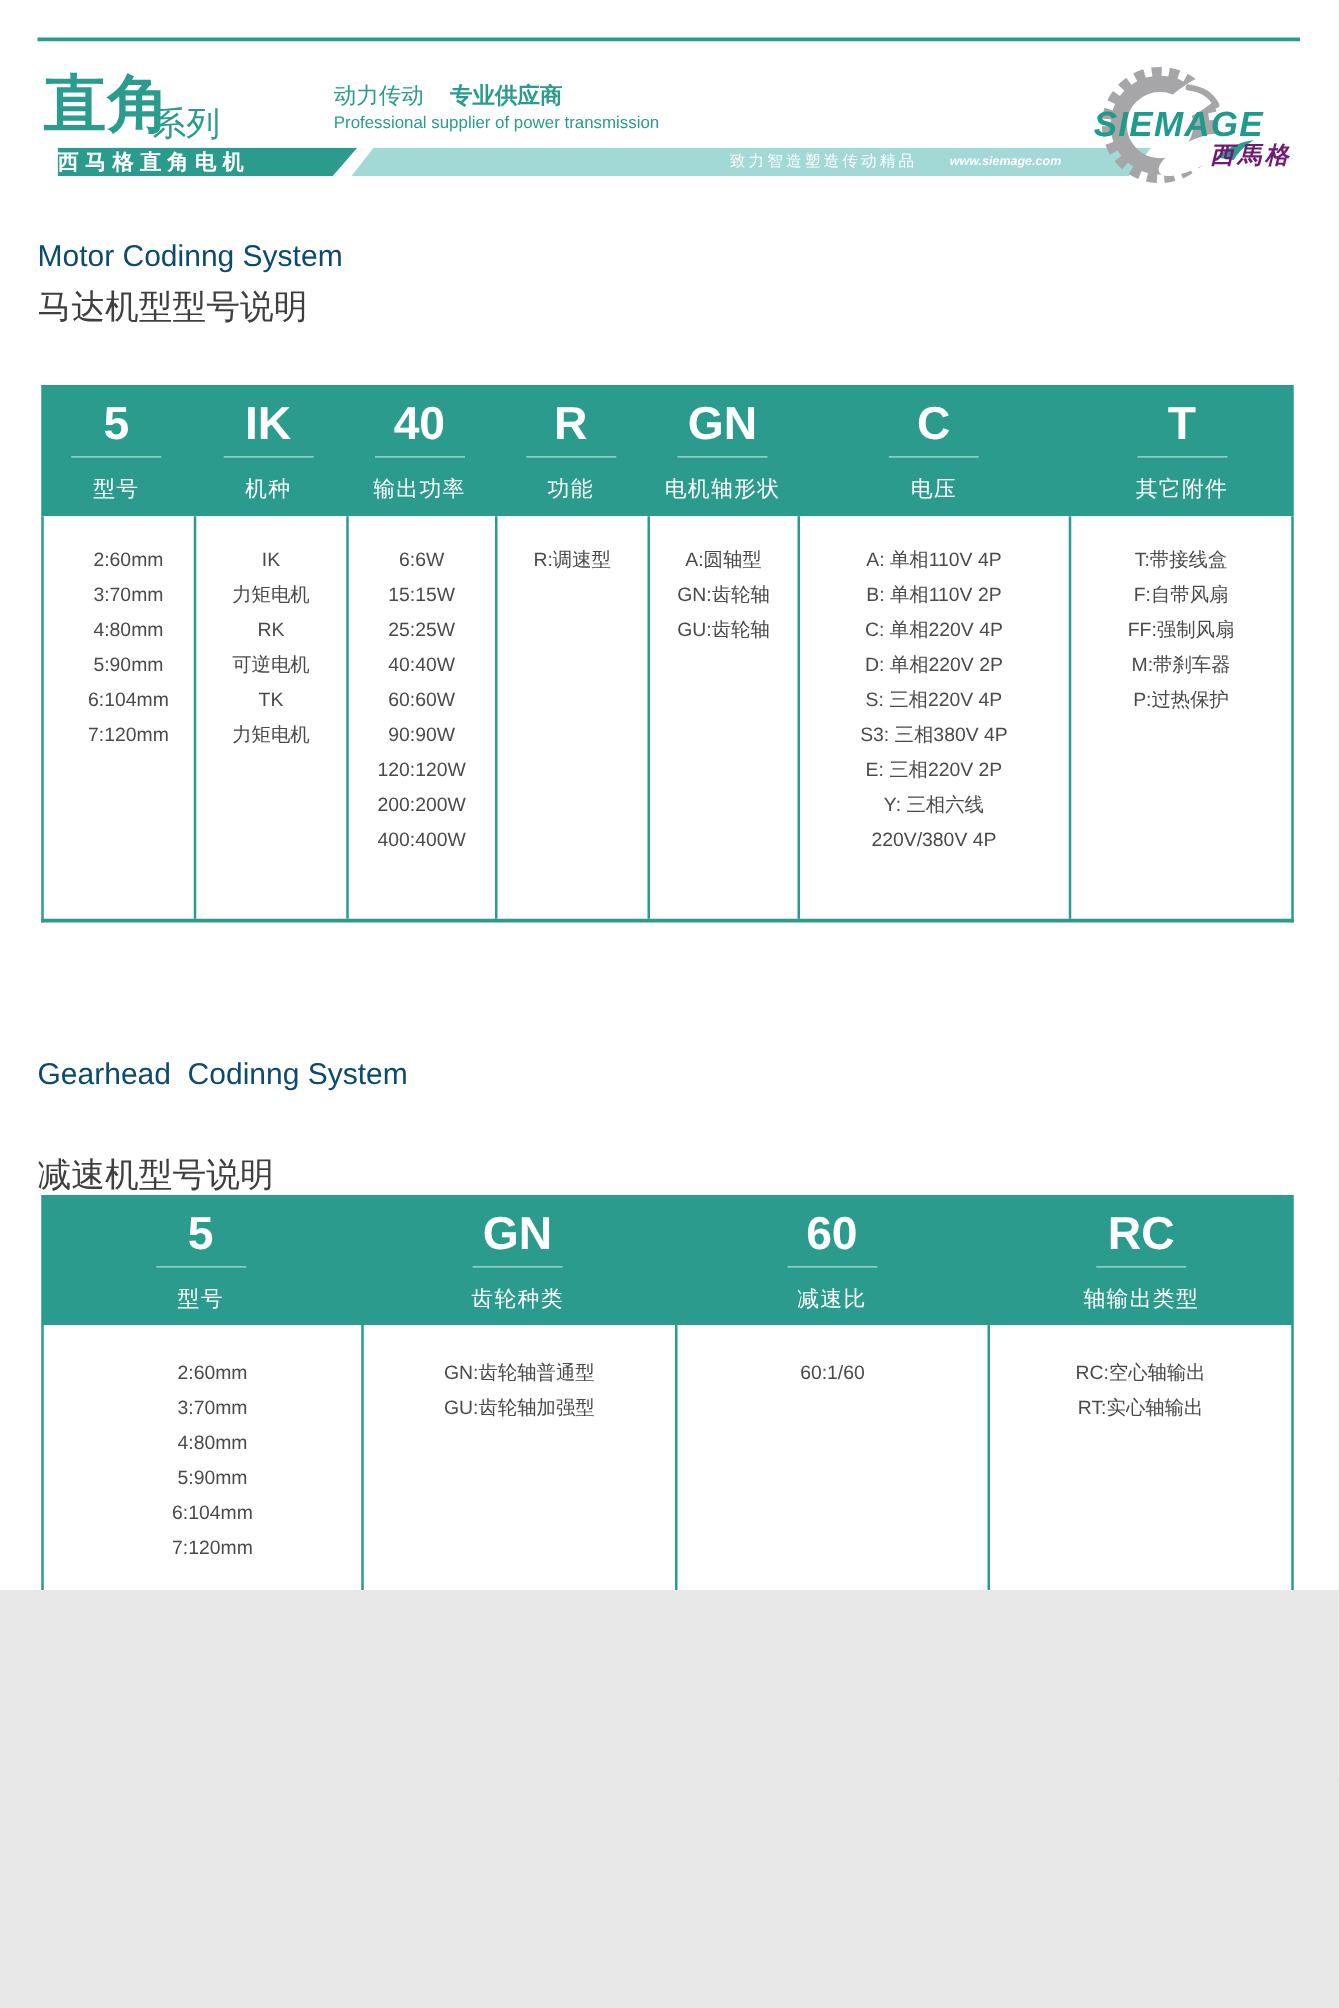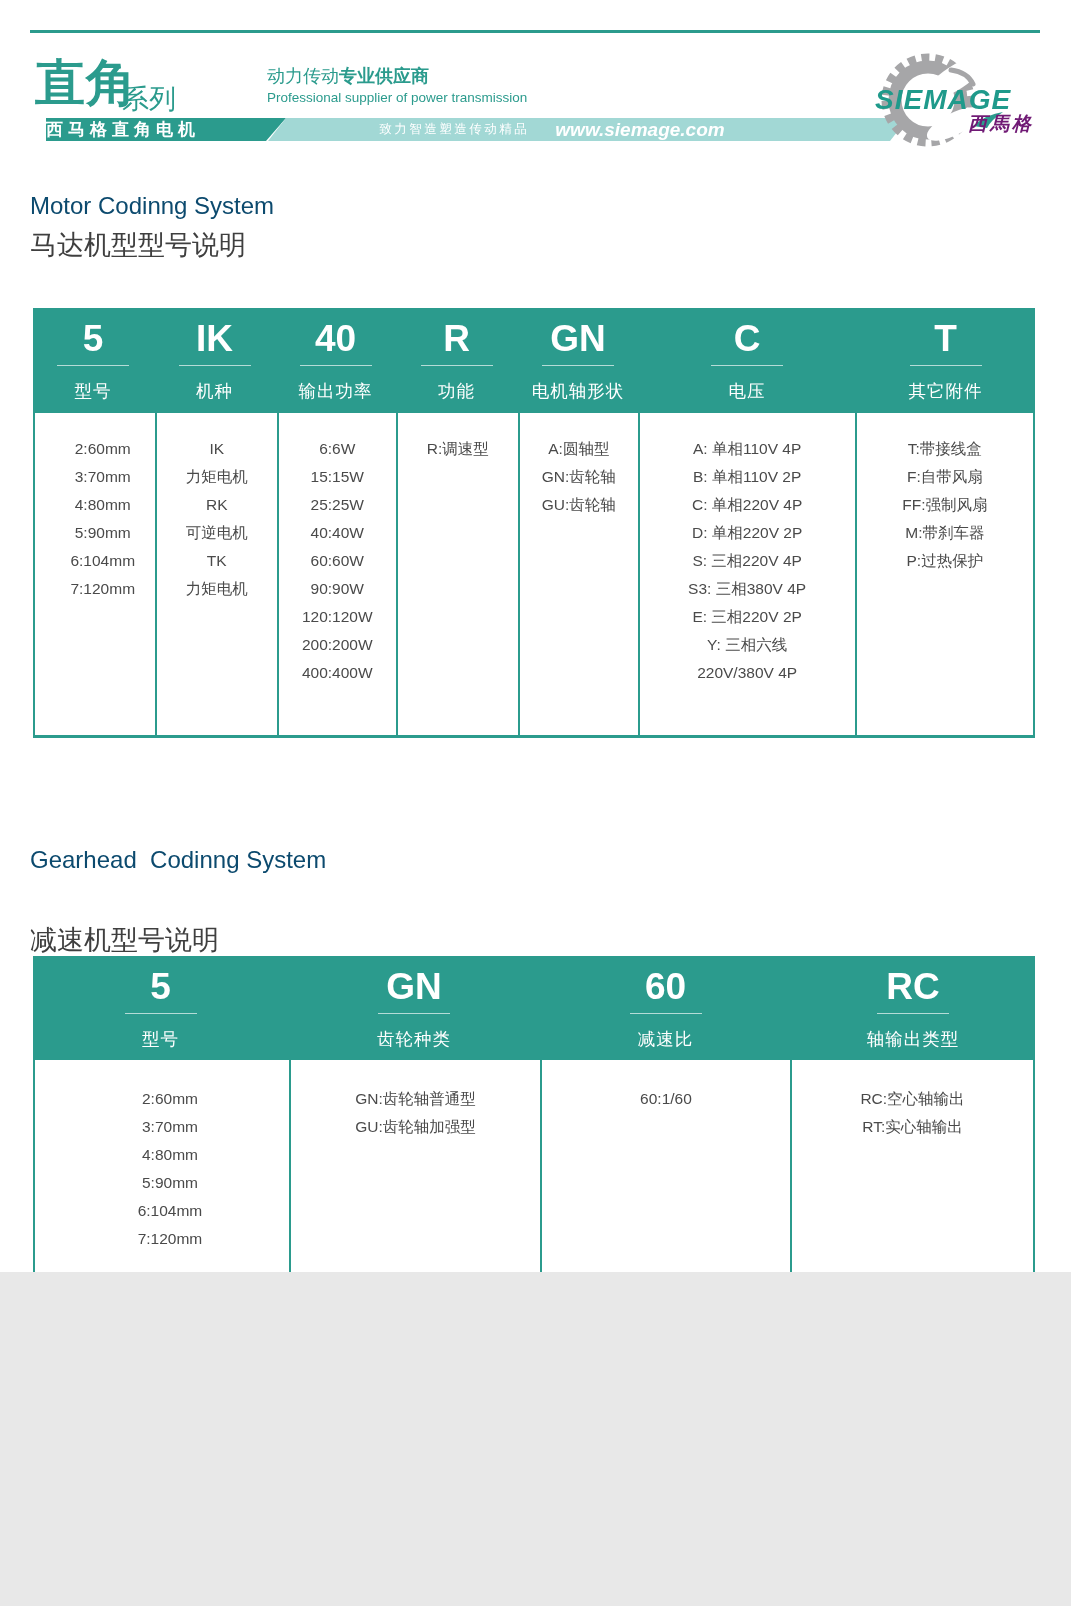--- a/index.html
+++ b/index.html
@@ -13,29 +13,29 @@
   .top-rule { position:absolute; left:30px; top:30px; width:1010px; height:3px; background:#2b9b8d; }
   .series-title { position:absolute; left:35px; top:54px; font-size:50px; font-weight:bold; color:#2b9b8d; letter-spacing:1px; line-height:58px; }
   .series-suffix { position:absolute; left:122px; top:84px; font-size:27px; color:#2b9b8d; line-height:30px; }
   .dark-bar {
     position:absolute; left:46px; top:118px; width:240px; height:23px; background:#2b9b8d;
     clip-path:polygon(0 0,100% 0,calc(100% - 20px) 100%,0 100%);
     display:flex; align-items:center; padding-left:0;
   }
   .dark-bar span { color:#fff; font-weight:bold; font-size:17px; letter-spacing:5px; white-space:nowrap; }
   .light-bar {
-    position:absolute; left:268px; top:118px; width:640px; height:23px; background:#a2d8d5;
+    position:absolute; left:281px; top:118px; width:640px; height:23px; background:#a2d8d5;
     clip-path:polygon(18px 0,100% 0,calc(100% - 18px) 100%,0 100%);
-    display:flex; align-items:center; justify-content:center; padding-right:72px; gap:26px;
+    display:flex; align-items:center; justify-content:flex-end; padding-right:72px; gap:26px;
   }
   .light-bar .slogan { color:#fff; font-size:12.5px; letter-spacing:2.5px; white-space:nowrap; }
-  .light-bar .url { color:#fff; font-size:19px; font-weight:bold; font-style:italic; white-space:nowrap; }
+  .light-bar .url { color:#fff; font-size:10px; font-weight:bold; font-style:italic; white-space:nowrap; }
   .tagline { position:absolute; left:267px; top:64px; color:#2b9b8d; }
   .tagline-cn { font-size:18px; line-height:24px; }
-  .tagline-cn b { font-weight:bold; }
+  .tagline-cn b { font-weight:bold;margin-left:21px; }
   .tagline-en { font-size:13.5px; line-height:20px; color:#2b9b8d; }
   
   .logo { position:absolute; left:855px; top:42px; width:212px; height:112px; }
   .logo svg { position:absolute; left:0; top:0; }
   .logo-text { position:absolute; left:20px; top:42px; font-size:28px; font-weight:bold; font-style:italic; color:#1f9a8b; letter-spacing:1px; }
   .logo-cn { position:absolute; left:113px; top:69px; font-size:19px; font-weight:bold; font-style:italic; color:#701a75; letter-spacing:3px; font-family:"Liberation Serif","DejaVu Serif",serif; }
   
   .section-title-en { position:absolute; left:30px; font-size:24px; color:#0c4a6e; line-height:38px; white-space:pre; }
   .section-title-cn { position:absolute; left:30px; font-size:27px; color:#3f3f3f; line-height:32px; }
   #motor-title-en { top:187px; }

